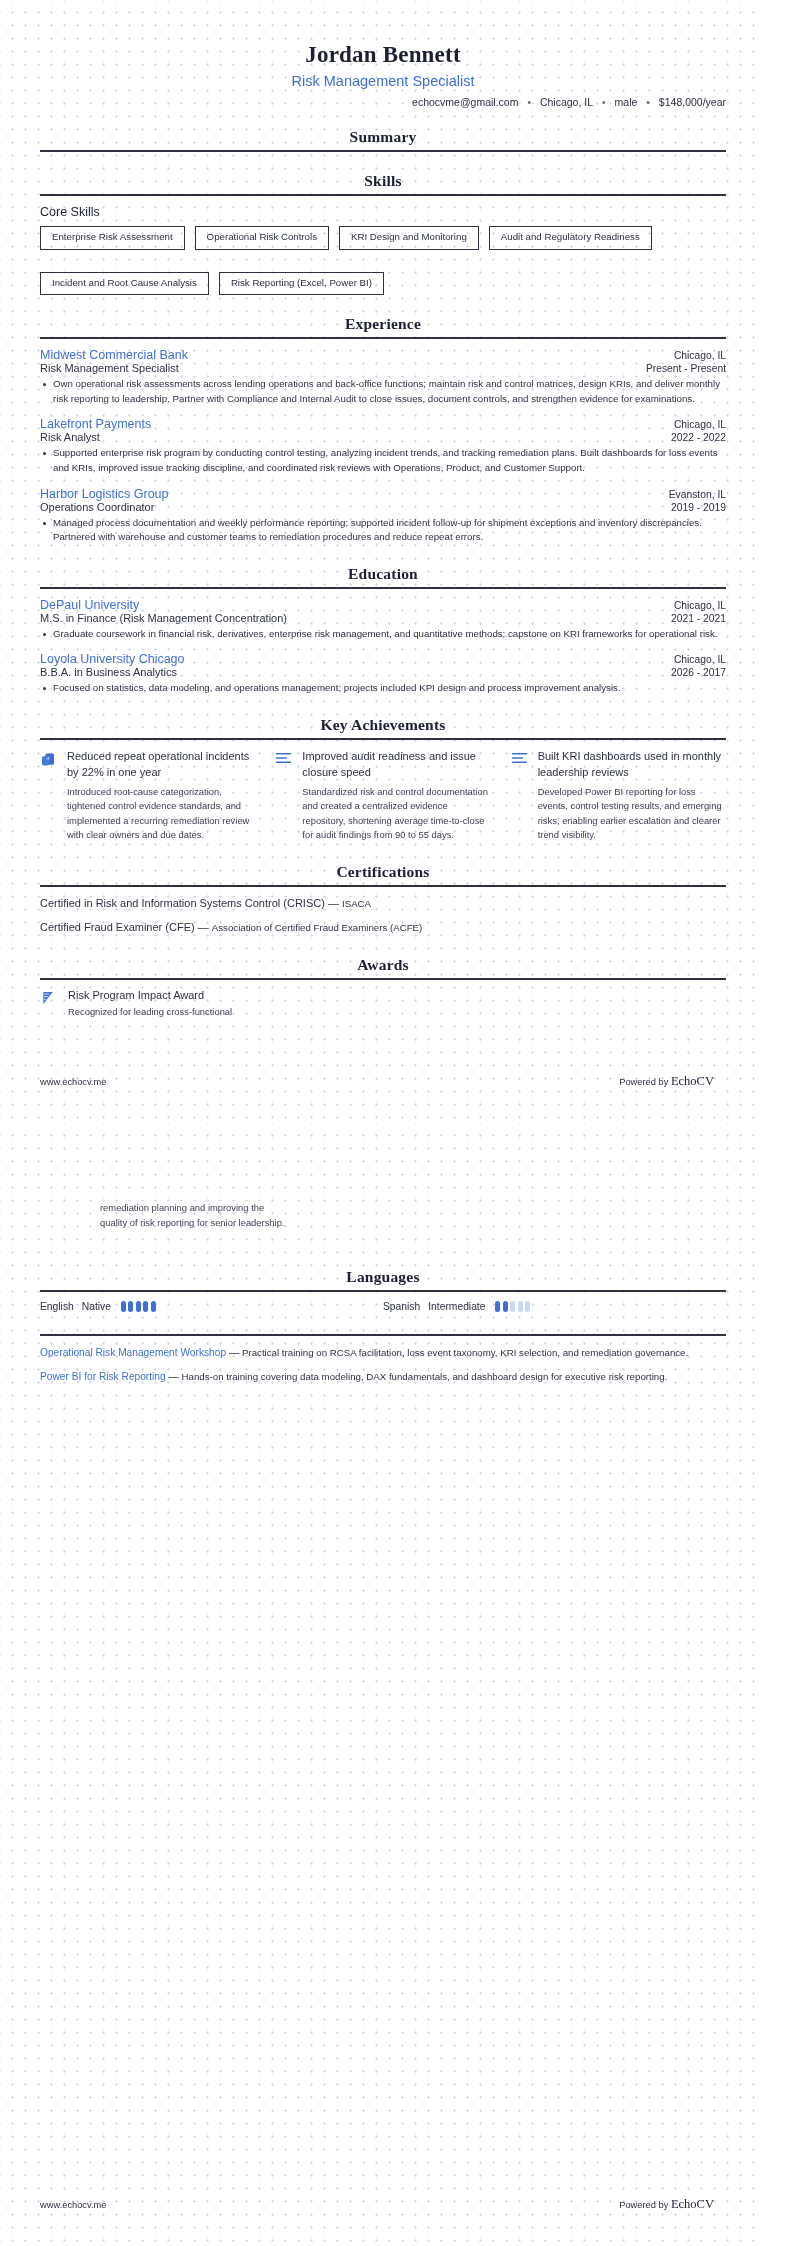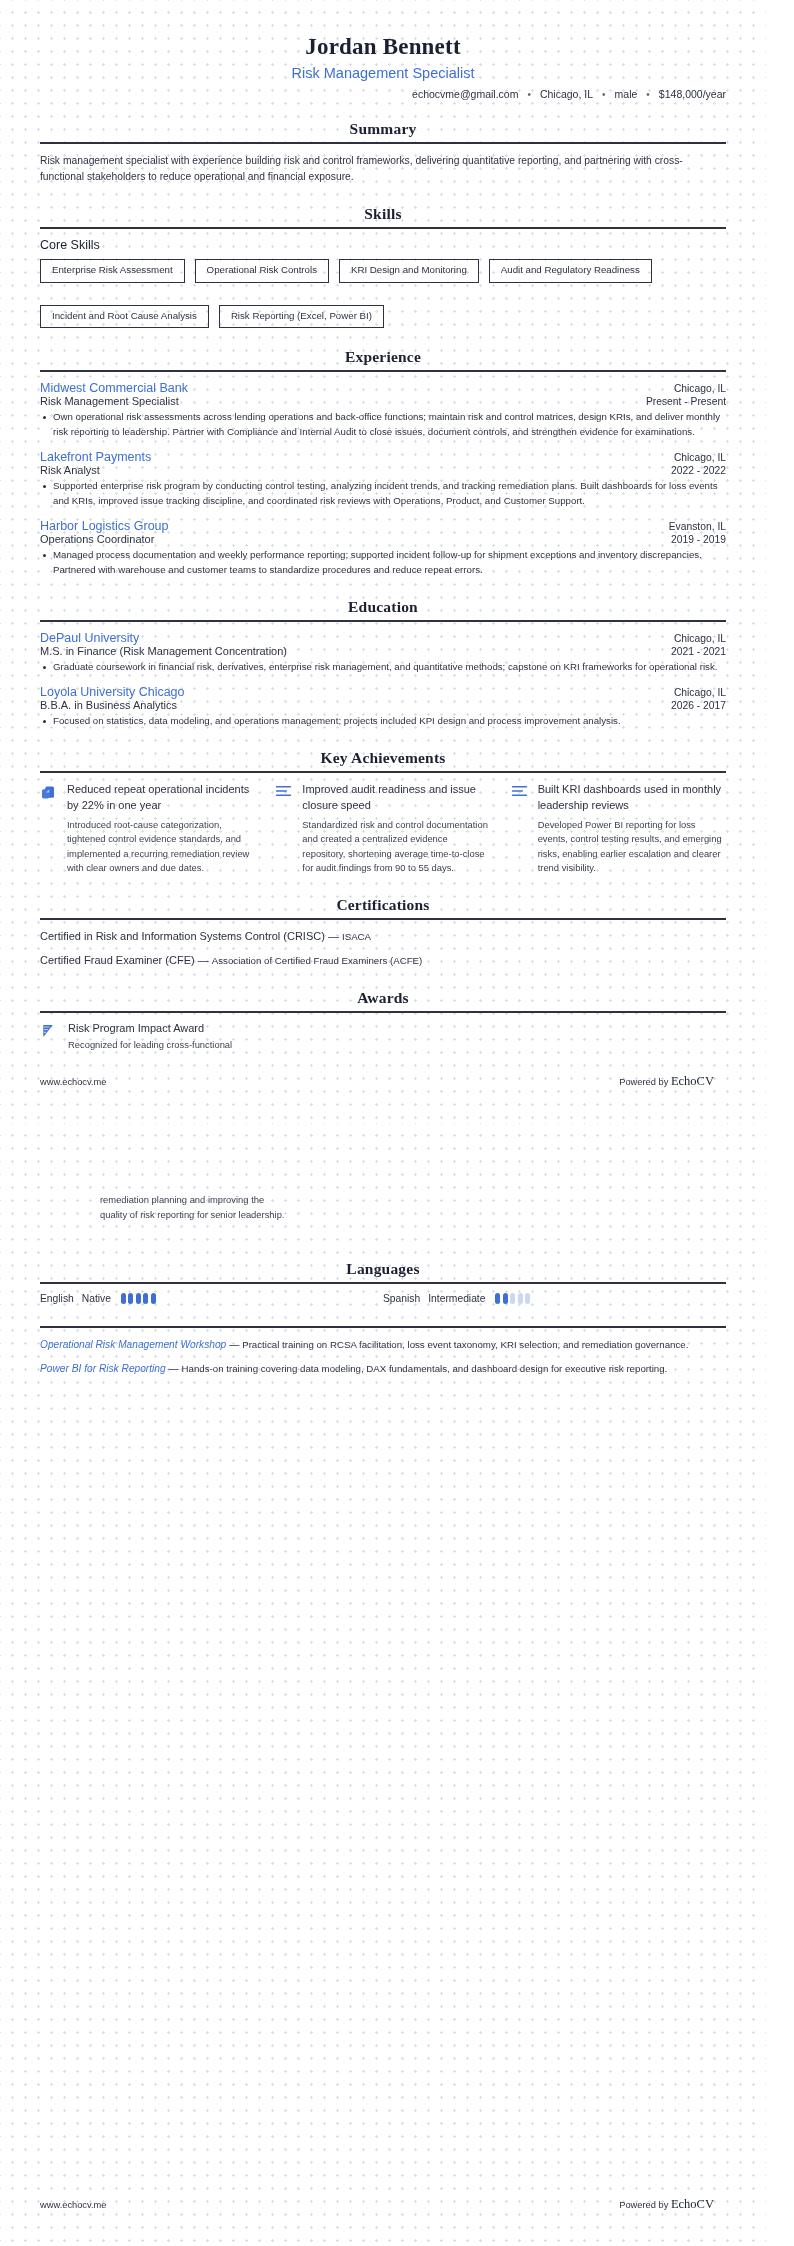--- a/index.html
+++ b/index.html
@@ -18,21 +18,21 @@
   
   .page {
     position: relative;
     width: 766px;
     min-height: 1123px;
     background-color: #ffffff;
     background-image: radial-gradient(#d9dde6 1.1px, transparent 1.2px);
     background-size: 13px 13px;
     background-position: 6px 6px;
     overflow: hidden;
-    padding: 8px 40px;
+    padding: 16px 40px;
   }
   .page.page1 { height: 1123px; }
   .page.page2 { height: 1123px; }
 
   .page-inner { position: relative; z-index: 2; }
 
   
   .hdr { text-align: center; padding-top: 26px; }
   .hdr-name {
     font-family: "Liberation Serif", serif;
@@ -207,21 +207,21 @@
   }
   .lang-dots i.off { background: #cbd8f3; }
 
   
   .training-item {
     font-size: 10.2px;
     line-height: 1.5;
     margin-bottom: 8px;
     color: #2d3142;
   }
-  .training-name { color: #3f6fd4; font-style: italic; }
+  .training-name { color: #3f6fd4; }
   .training-desc { color: #2d3142; font-size: 9.7px; }
 
   
   .pg-footer {
     position: absolute;
     left: 40px; right: 52px;
     bottom: 34px;
     display: flex;
     justify-content: space-between;
     align-items: baseline;
@@ -258,21 +258,20 @@
         <span class="dot-sep">•</span>
         <span>male</span>
         <span class="dot-sep">•</span>
         <span>$148,000/year</span>
       </div>
     </div>
 
     <div class="section">
       <div class="section-title">Summary</div>
       <div class="section-rule"></div>
-      <div class="summary-text">Risk management specialist with experience building risk and control frameworks, delivering quantitative reporting, and partnering with cross-functional stakeholders to reduce operational and financial exposure.</div>
     </div>
 
     <div class="section">
       <div class="section-title">Skills</div>
       <div class="section-rule"></div>
       <div class="skills-group-title">Core Skills</div>
       <div class="chips" id="skills-chips">
           <div class="chip">Enterprise Risk Assessment</div>
           <div class="chip">Operational Risk Controls</div>
           <div class="chip">KRI Design and Monitoring</div>
@@ -315,21 +314,21 @@
           <div class="entry">
             <div class="entry-row">
               <div class="entry-org">Harbor Logistics Group</div>
               <div class="entry-loc">Evanston, IL</div>
             </div>
             <div class="entry-row">
               <div class="entry-title">Operations Coordinator</div>
               <div class="entry-dates">2019 - 2019</div>
             </div>
             <ul class="entry-bullets">
-              <li>Managed process documentation and weekly performance reporting; supported incident follow-up for shipment exceptions and inventory discrepancies. Partnered with warehouse and customer teams to standardize procedures and reduce repeat errors.</li>
+              <li>Managed process documentation and weekly performance reporting; supported incident follow-up for shipment exceptions and inventory discrepancies. Partnered with warehouse and customer teams to remediation procedures and reduce repeat errors.</li>
             </ul>
           </div>
         </div>
     </div>
 
     <div class="section">
       <div class="section-title">Education</div>
       <div class="section-rule"></div>
       <div id="education-list">
           <div class="entry">

